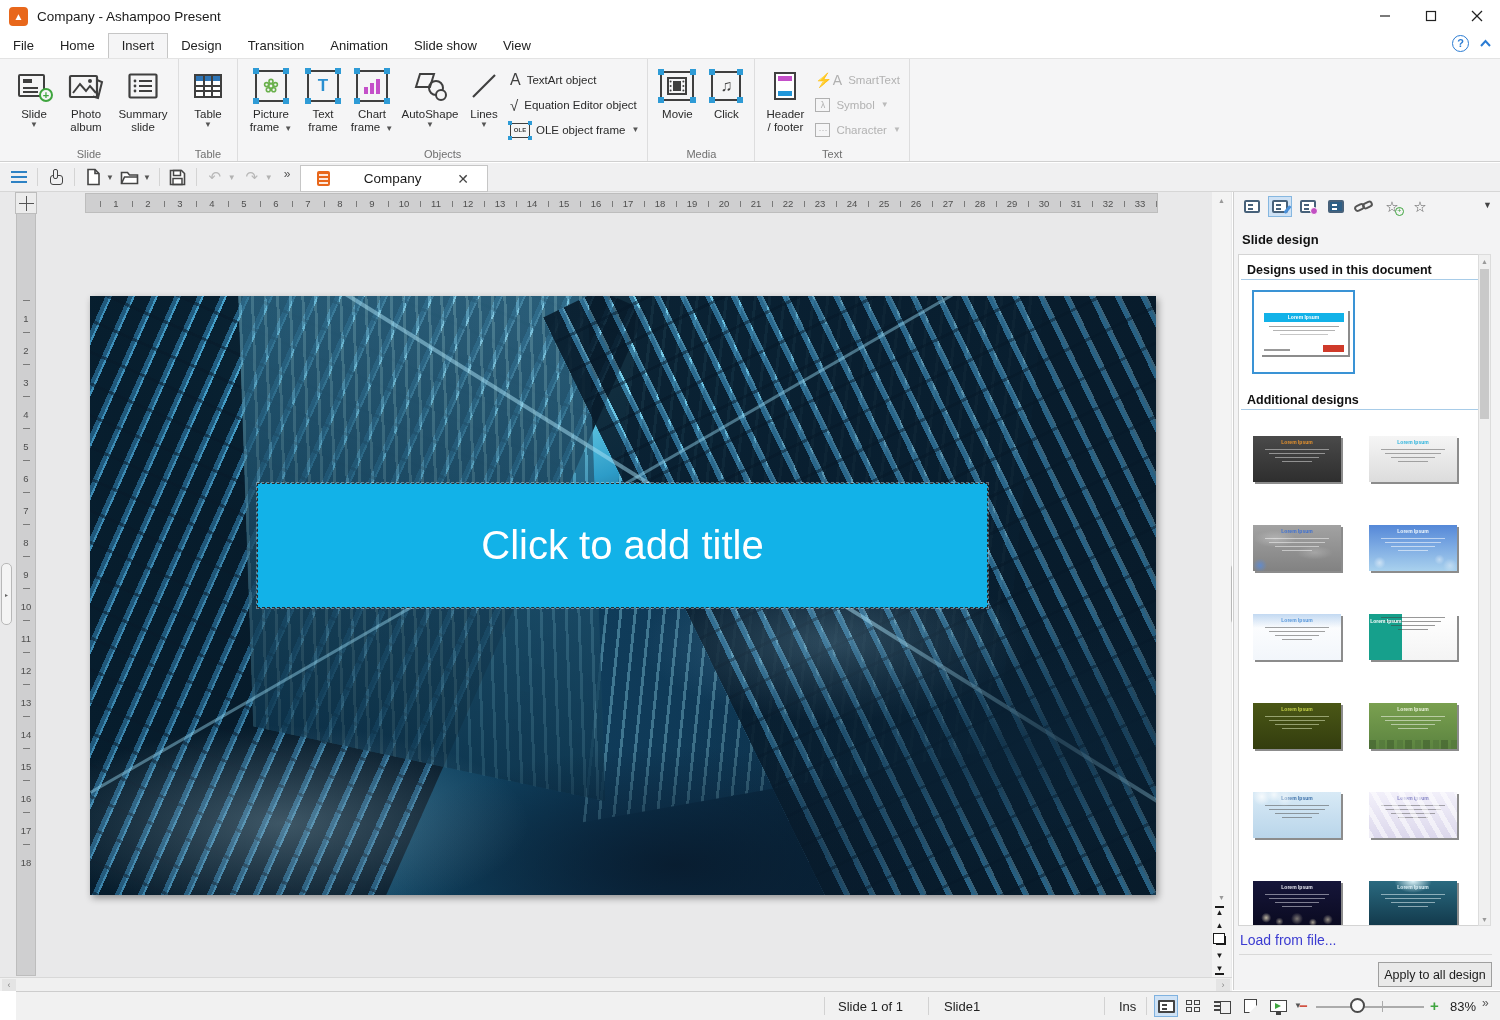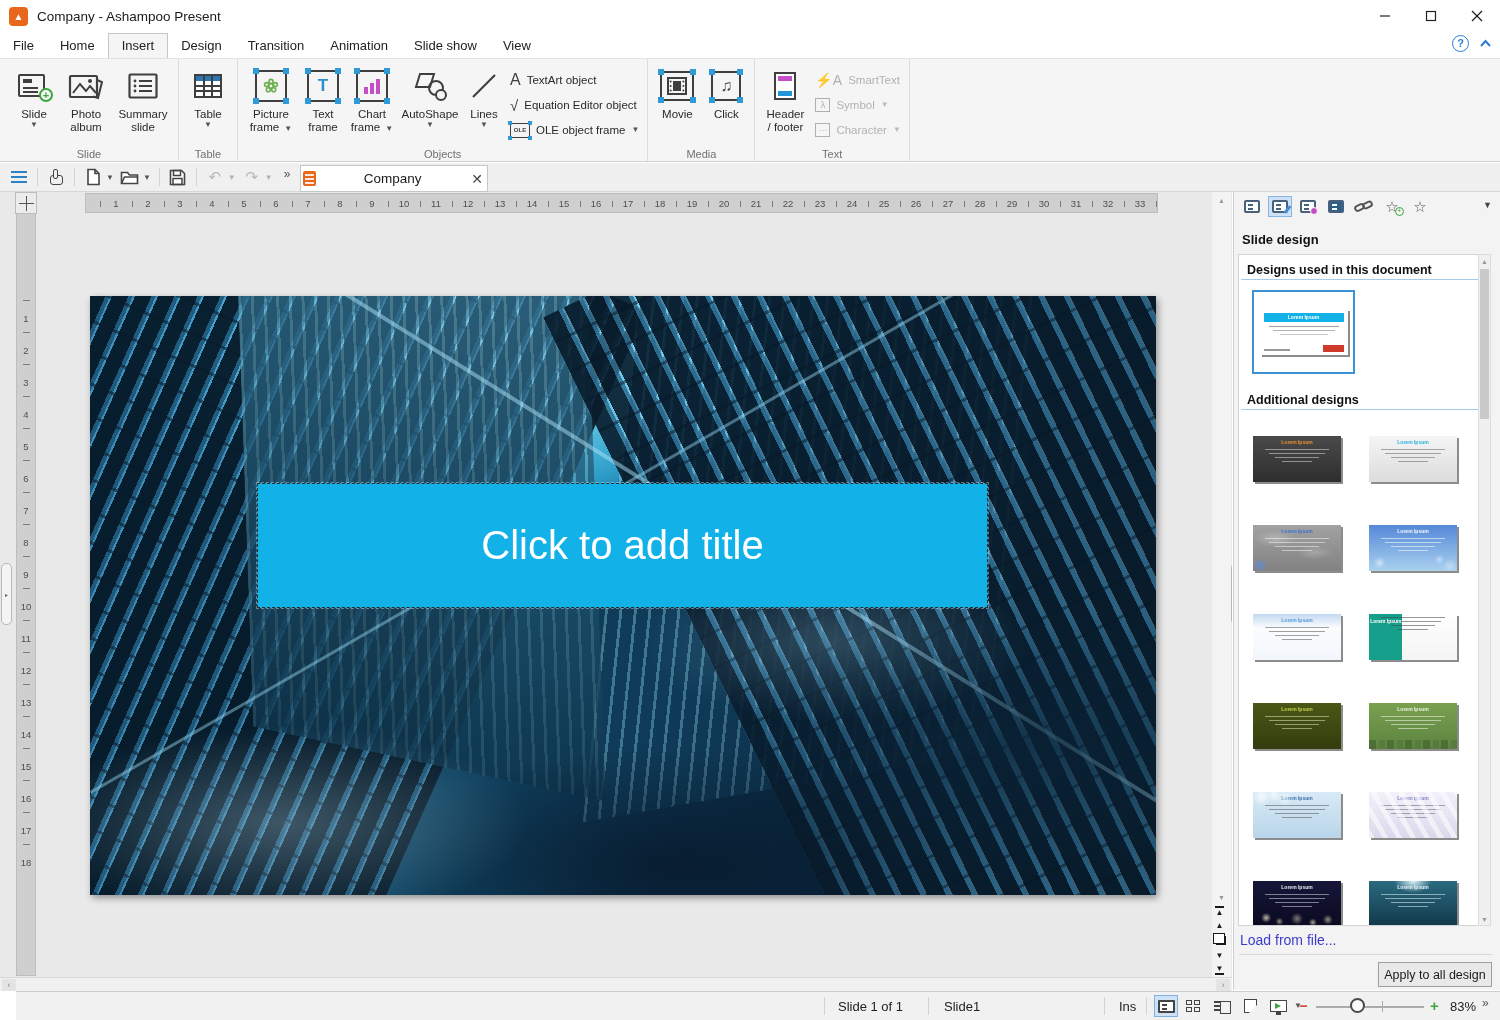--- a/index.html
+++ b/index.html
@@ -63,21 +63,21 @@
   .qbtn { height:24px; min-width:24px; display:flex; align-items:center; justify-content:center; margin:0 1px; }
   .qcaret { font-size:8px; color:#555; margin:0 3px 0 0; }
   .qcaret.disabled { color:#bbb; }
   .qsep { width:1px; height:18px; background:#d4d4d4; margin:0 5px; }
   .hamb { width:16px; height:12px; border-top:2.5px solid #2e82c4; border-bottom:2.5px solid #2e82c4; position:relative; }
   .hamb::before { content:''; position:absolute; left:0; top:2.8px; width:16px; height:2.5px; background:#2e82c4; }
   .handicon { width:13px; height:10px; border:1.6px solid #444; border-radius:3px; position:relative; margin-top:5px; }
   .handicon::before { content:''; position:absolute; left:2px; top:-7px; width:3px; height:8px; border:1.6px solid #444; border-radius:2px; background:#f0f0f1; }
   .undoredo { font-size:15px; color:#b8b8b8; }
   .qmore { font-size:12px; color:#555; margin:0 8px 6px; }
-  .doctab { position:absolute; left:300px; top:2px; width:188px; height:27px; background:#fff; border:1px solid #c6c6c6; display:flex; align-items:center; padding:0 2px; }
+  .doctab { position:absolute; left:300px; top:2px; width:188px; height:27px; background:#fff; border:1px solid #c6c6c6; display:flex; align-items:center; padding:0 16px; }
   .doctab-icon { width:13px; height:15px; background:#e8671b; border-radius:2px; position:relative; }
   .doctab-icon::before { content:''; position:absolute; left:2px; top:3px; right:2px; height:2px; background:rgba(255,255,255,.85); box-shadow:0 4px 0 rgba(255,255,255,.85), 0 8px 0 rgba(255,255,255,.85); }
   .doctab-title { flex:1; text-align:center; font-size:13.5px; }
   .doctab-close { color:#444; font-size:14px; padding:0 2px; }
 
   
   .rulcorner { position:absolute; left:15px; top:192px; width:22px; height:22px; background:#ececec; border:1px solid #bdbdbd; }
   .rulcorner::before { content:''; position:absolute; left:10px; top:3px; width:1px; height:15px; background:#555; }
   .rulcorner::after { content:''; position:absolute; left:3px; top:10px; width:15px; height:1px; background:#555; }
   .hruler { position:absolute; left:85px; top:193px; width:1073px; height:20px; background:#cfcfd0; border:1px solid #bdbdbd; overflow:hidden; }

